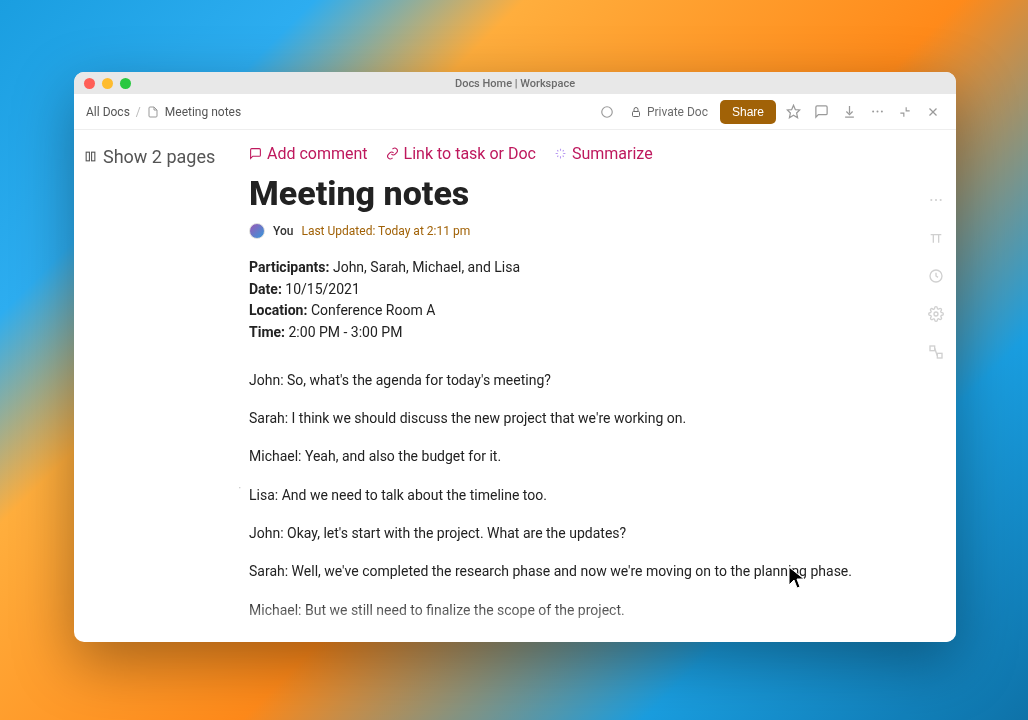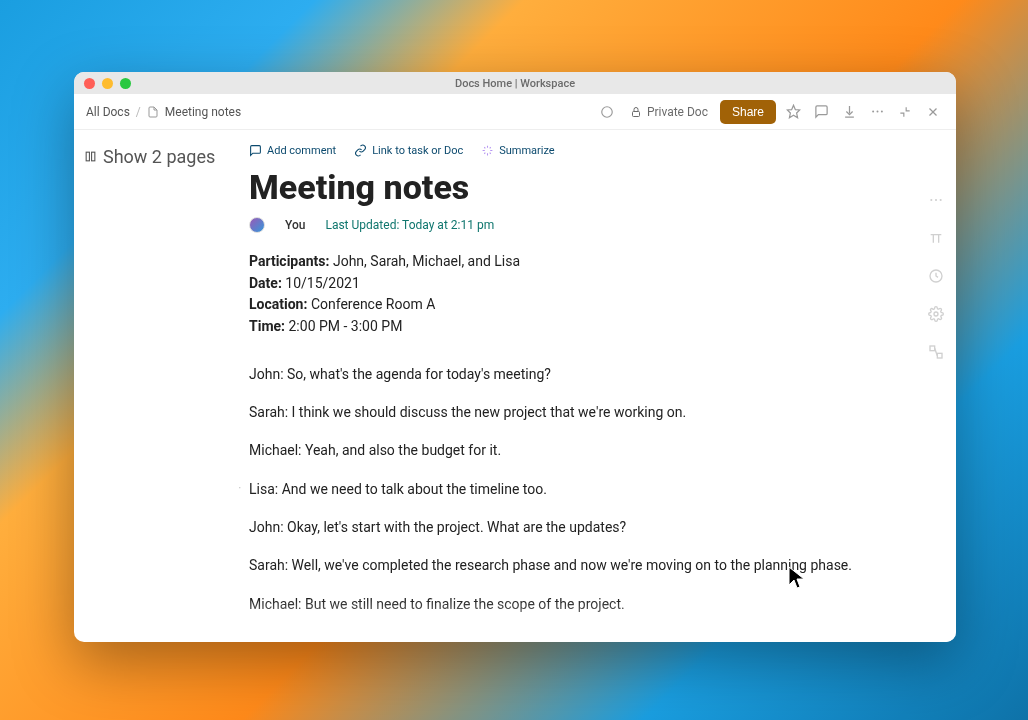--- a/index.html
+++ b/index.html
@@ -58,26 +58,26 @@
   .body { flex: 1; display: flex; overflow: hidden; }
   .sidebar { width: 165px; padding: 16px 10px; }
   .show-pages { display: flex; align-items: center; gap: 6px; font-size: 18px; color: #555; cursor: pointer; }
   .content-wrap { flex: 1; position: relative; overflow: hidden; }
   .content {
     position: absolute; inset: 0;
     overflow-y: auto;
     padding: 14px 70px 0 10px;
   }
   .actions-row { display: flex; gap: 18px; margin-bottom: 10px; }
-  .action { display: flex; align-items: center; gap: 5px; font-size: 11px; color: #0c4a6e; cursor: pointer; }
+  .action { display: flex; align-items: center; gap: 5px; font-size: 16px; color: #be185d; cursor: pointer; }
   .doc-title { font-size: 34px; font-weight: 800; color: #222; margin-bottom: 10px; }
-  .meta-row { display: flex; align-items: center; gap: 20px; font-size: 12px; margin-bottom: 18px; text-align: center; }
+  .meta-row { display: flex; align-items: center; gap: 8px; font-size: 12px; margin-bottom: 18px; text-align: center; }
   .avatar { width: 16px; height: 16px; border-radius: 50%; background: linear-gradient(135deg,#9b59b6,#3498db); border: 1px solid #ddd; }
   .meta-author { color: #333; font-weight: 500; }
-  .meta-updated { color: #0f766e; }
+  .meta-updated { color: #a16207; }
   .info-block { font-size: 14px; color: #222; line-height: 1.55; margin-bottom: 26px; }
   .info-block b { font-weight: 700; }
   .section-h { font-size: 20px; font-weight: 800; color: #222; margin-bottom: 16px; }
   .para { font-size: 14px; color: #222; margin-bottom: 18px; line-height: 1.45; }
   .fade {
     position: absolute; left: 0; right: 0; bottom: 0; height: 42px;
     background: linear-gradient(to bottom, rgba(255,255,255,0), #fff);
     pointer-events: none;
   }
   .right-rail {

